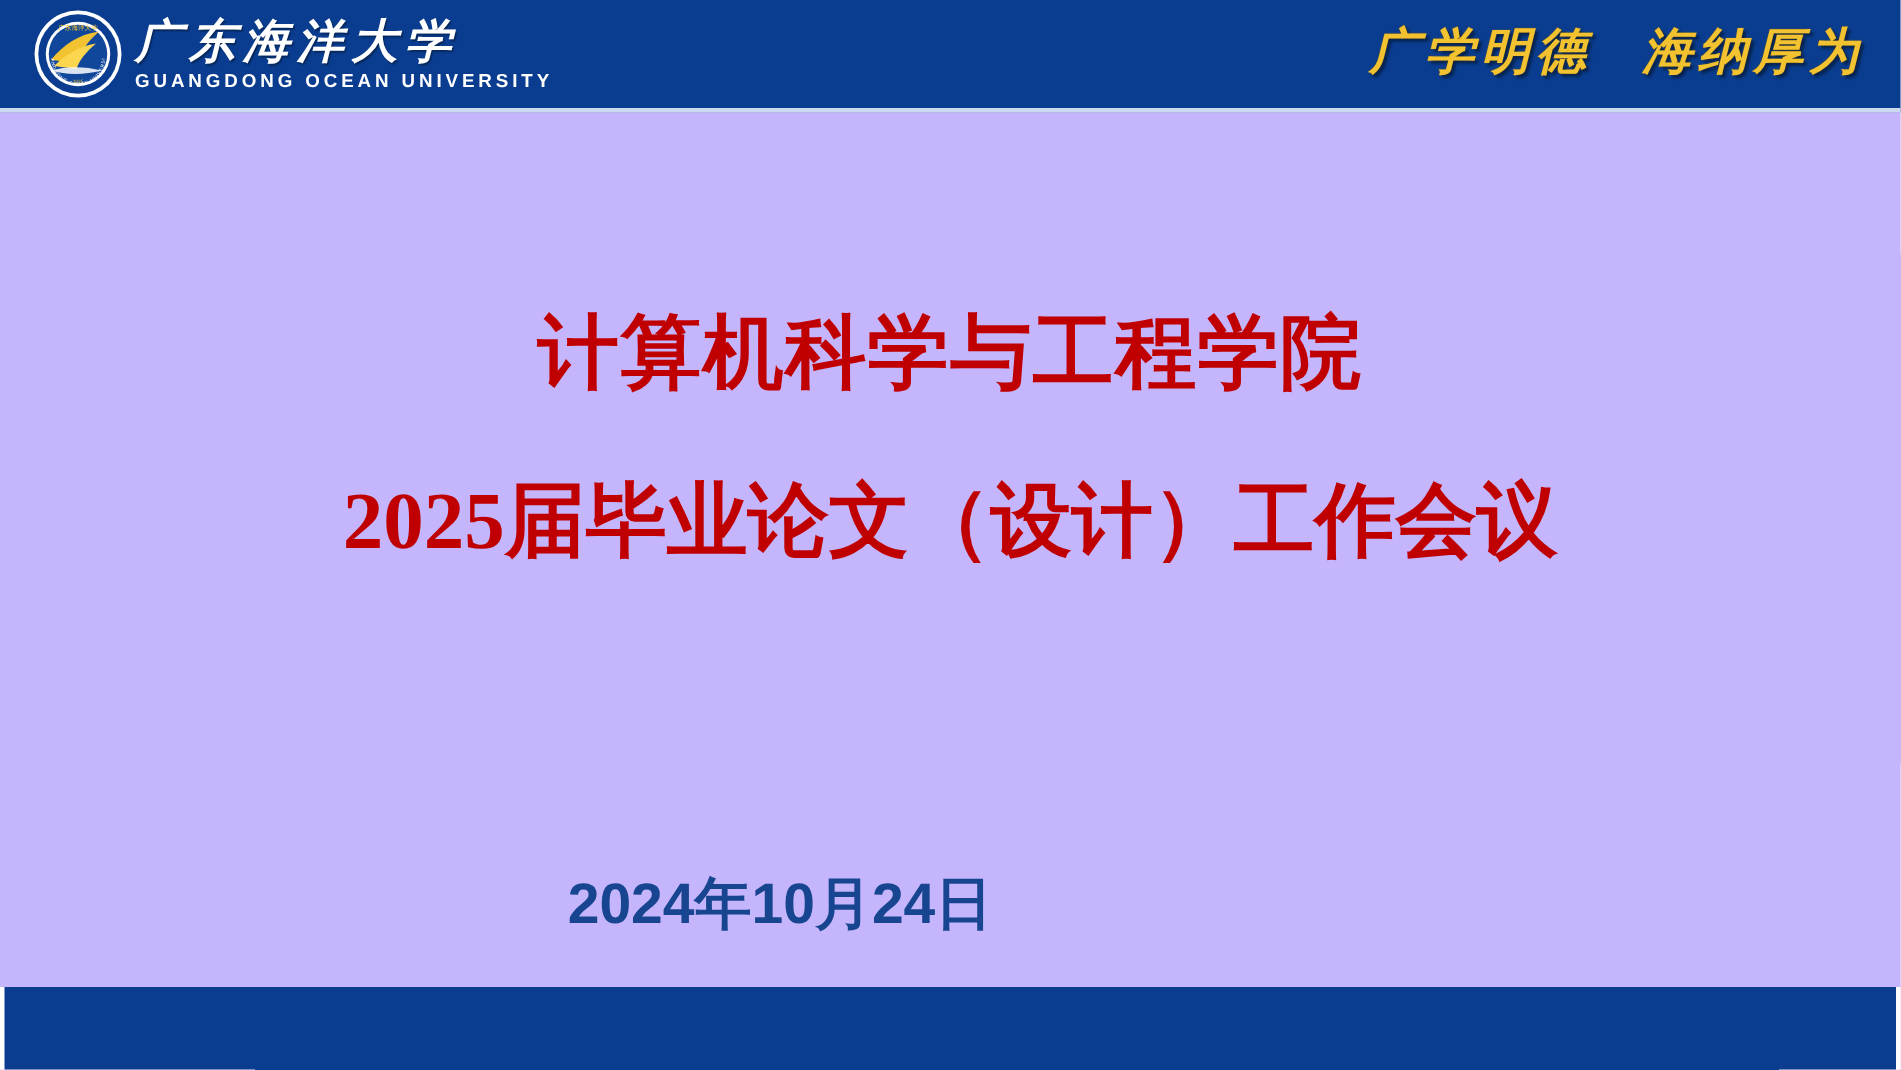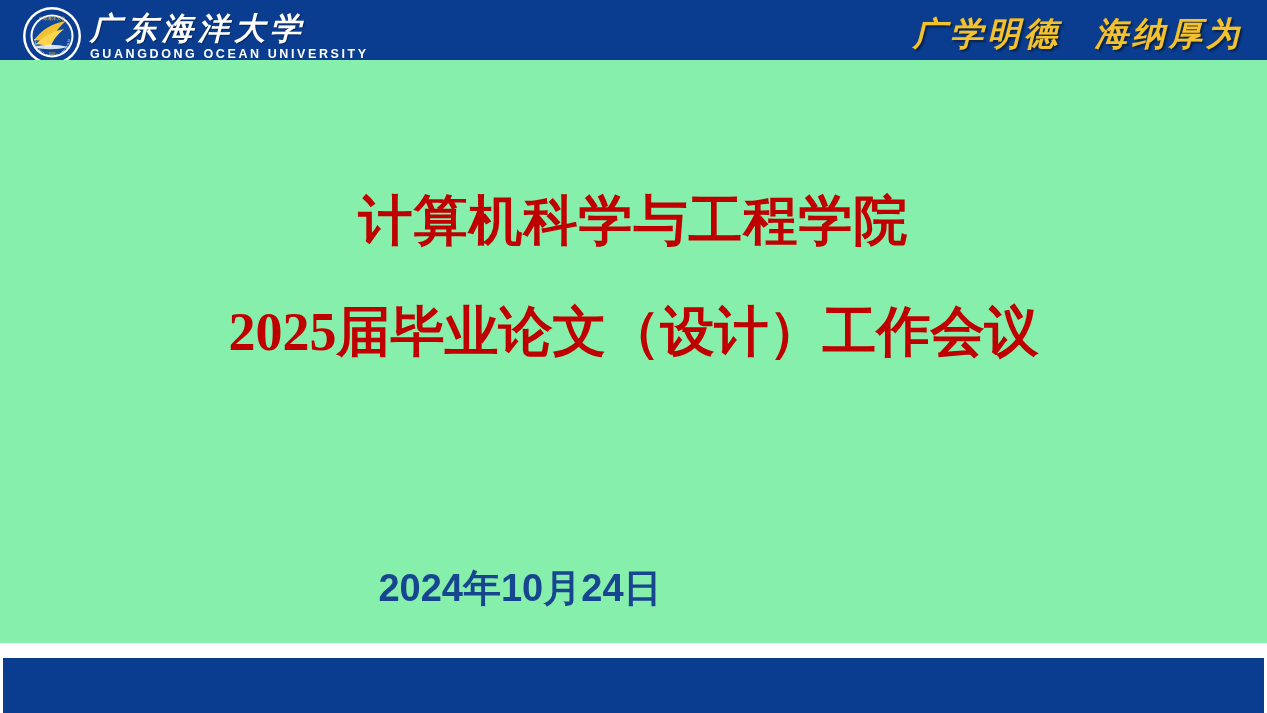--- a/index.html
+++ b/index.html
@@ -90,24 +90,24 @@
     font-family: "DejaVu Serif", "Liberation Serif", serif;
     letter-spacing: 4px;
     white-space: nowrap;
     text-shadow: 2px 2px 2px rgba(0,0,0,0.45), 0 0 1px #8a6410;
   }
 
   
   .body-area {
     position: absolute;
     left: 0;
-    top: 60px;
+    top: 75px;
     width: 1267px;
     height: 583px;
-    background: #86efac;
+    background: #c4b5fd;
   }
   .title-block {
     position: absolute;
     left: 0;
     top: 125px;
     width: 1267px;
     text-align: center;
   }
   .title-line {
     color: #c00000;

